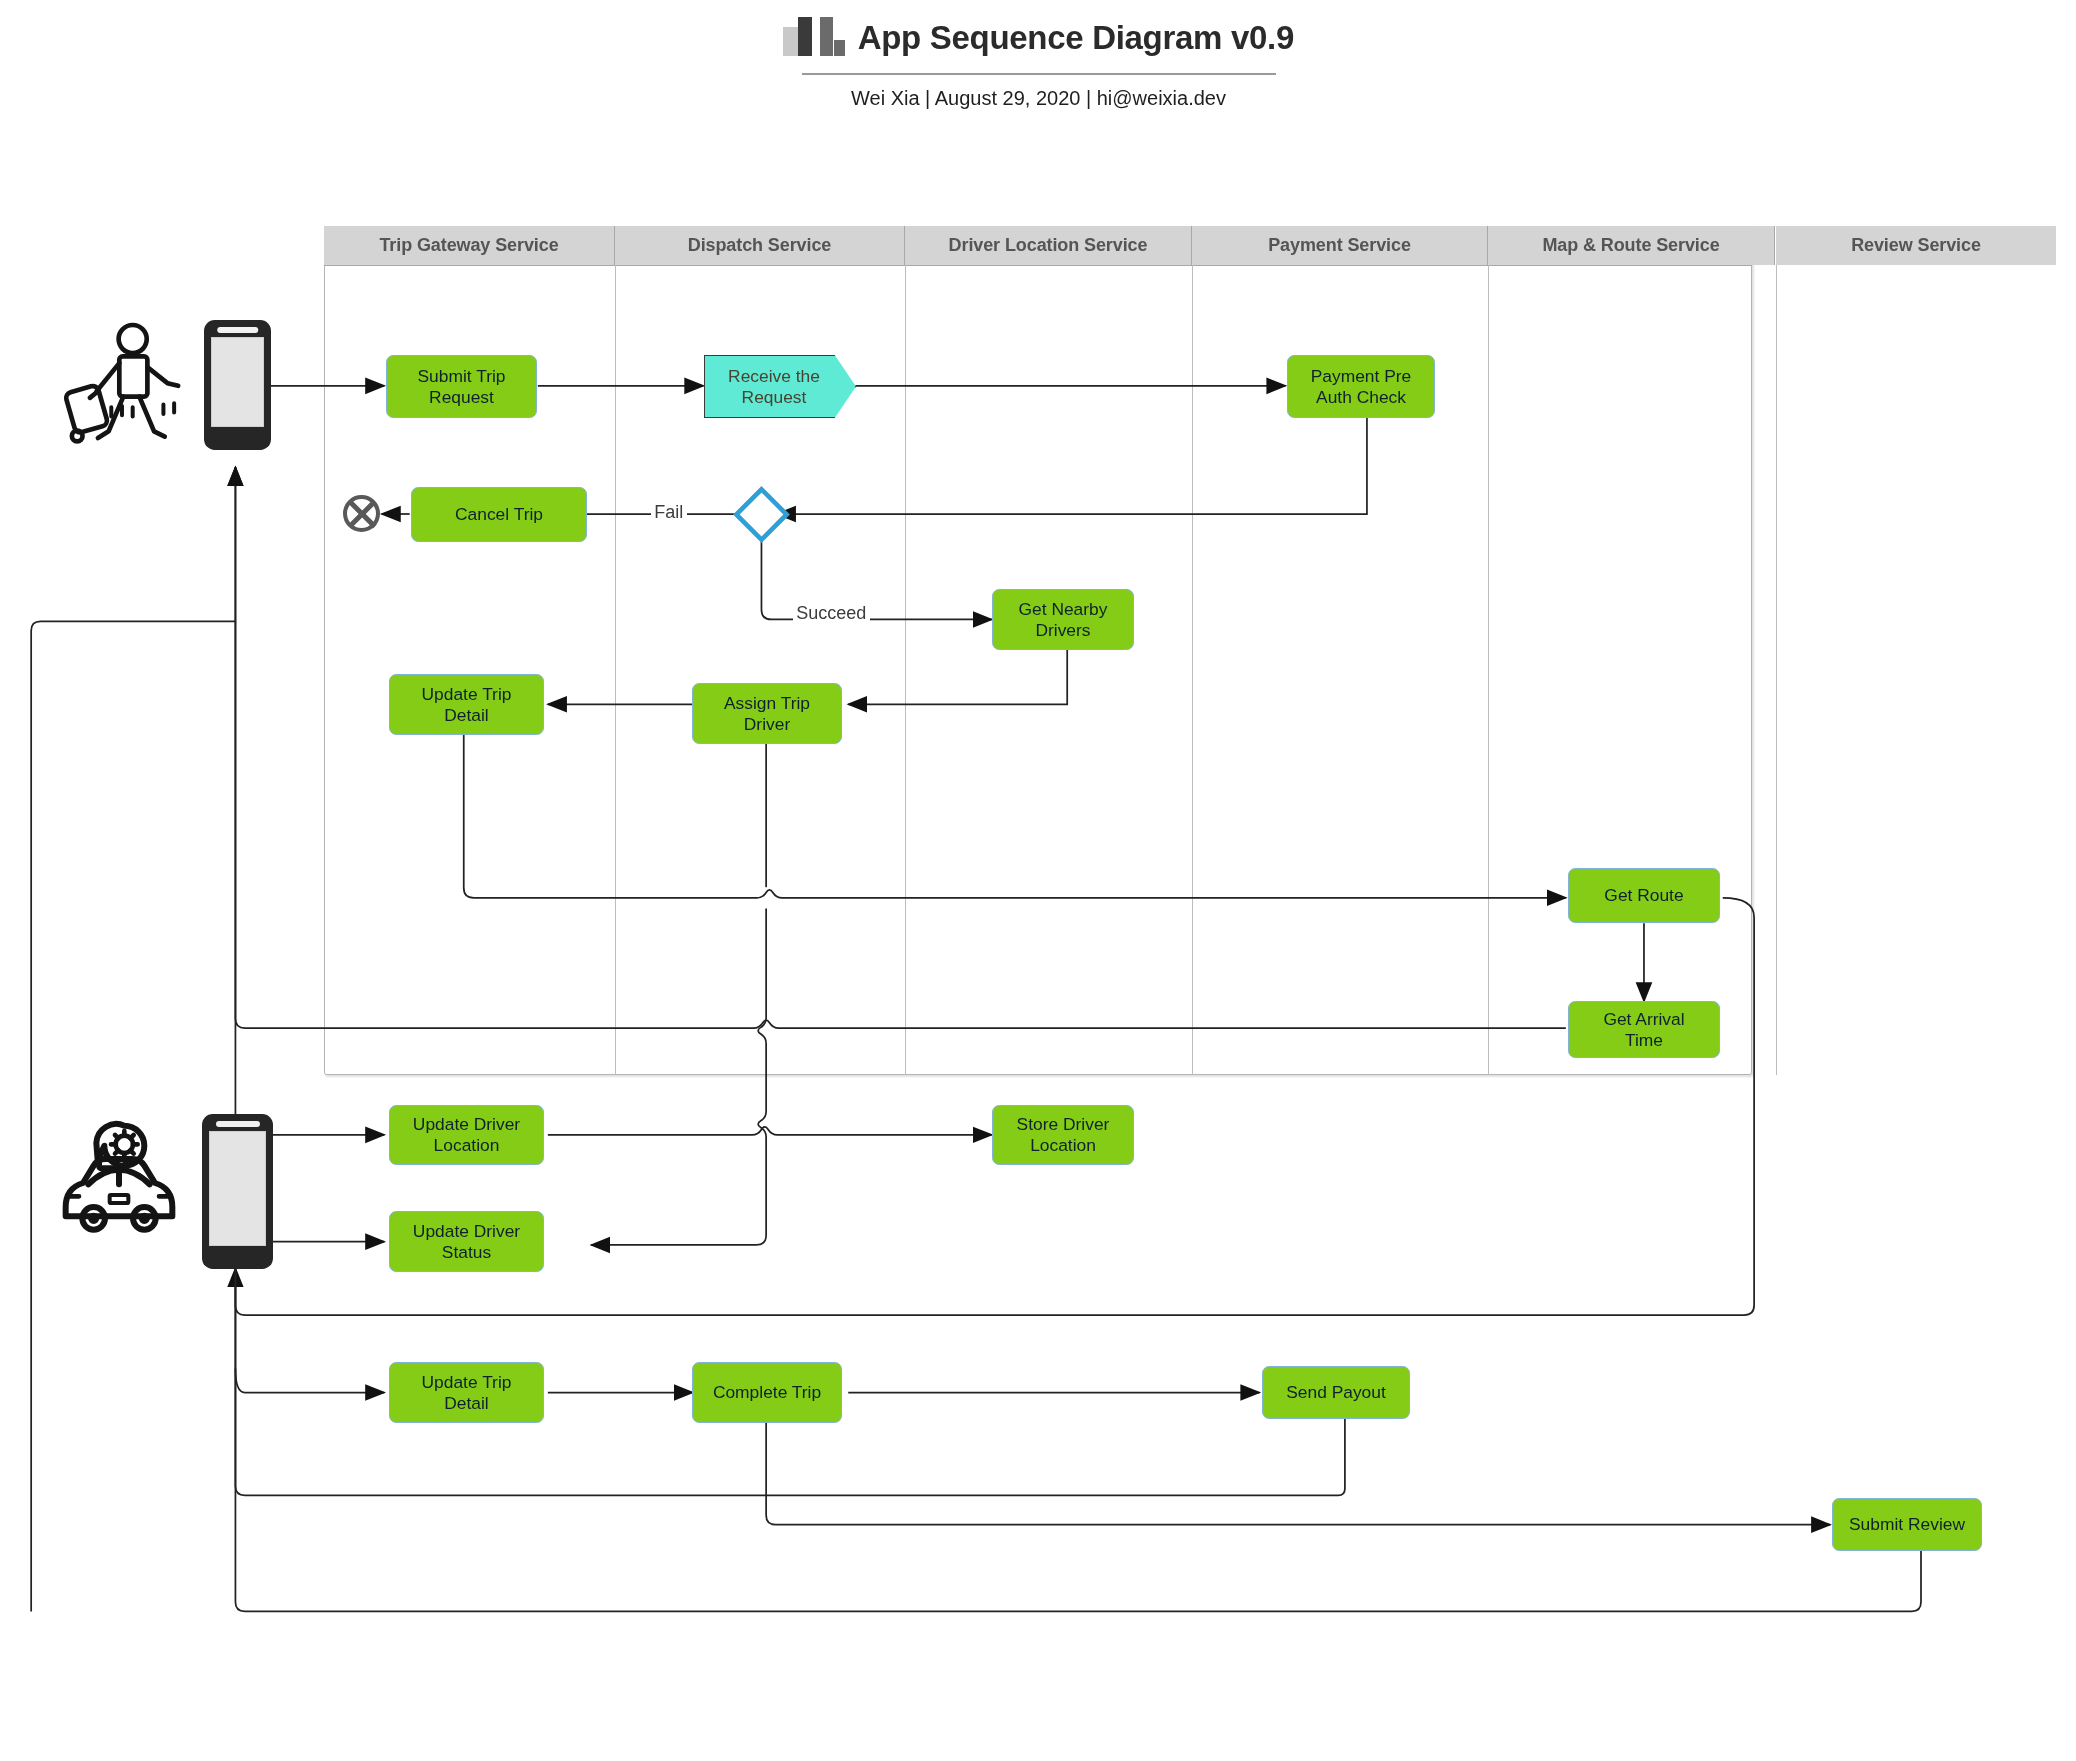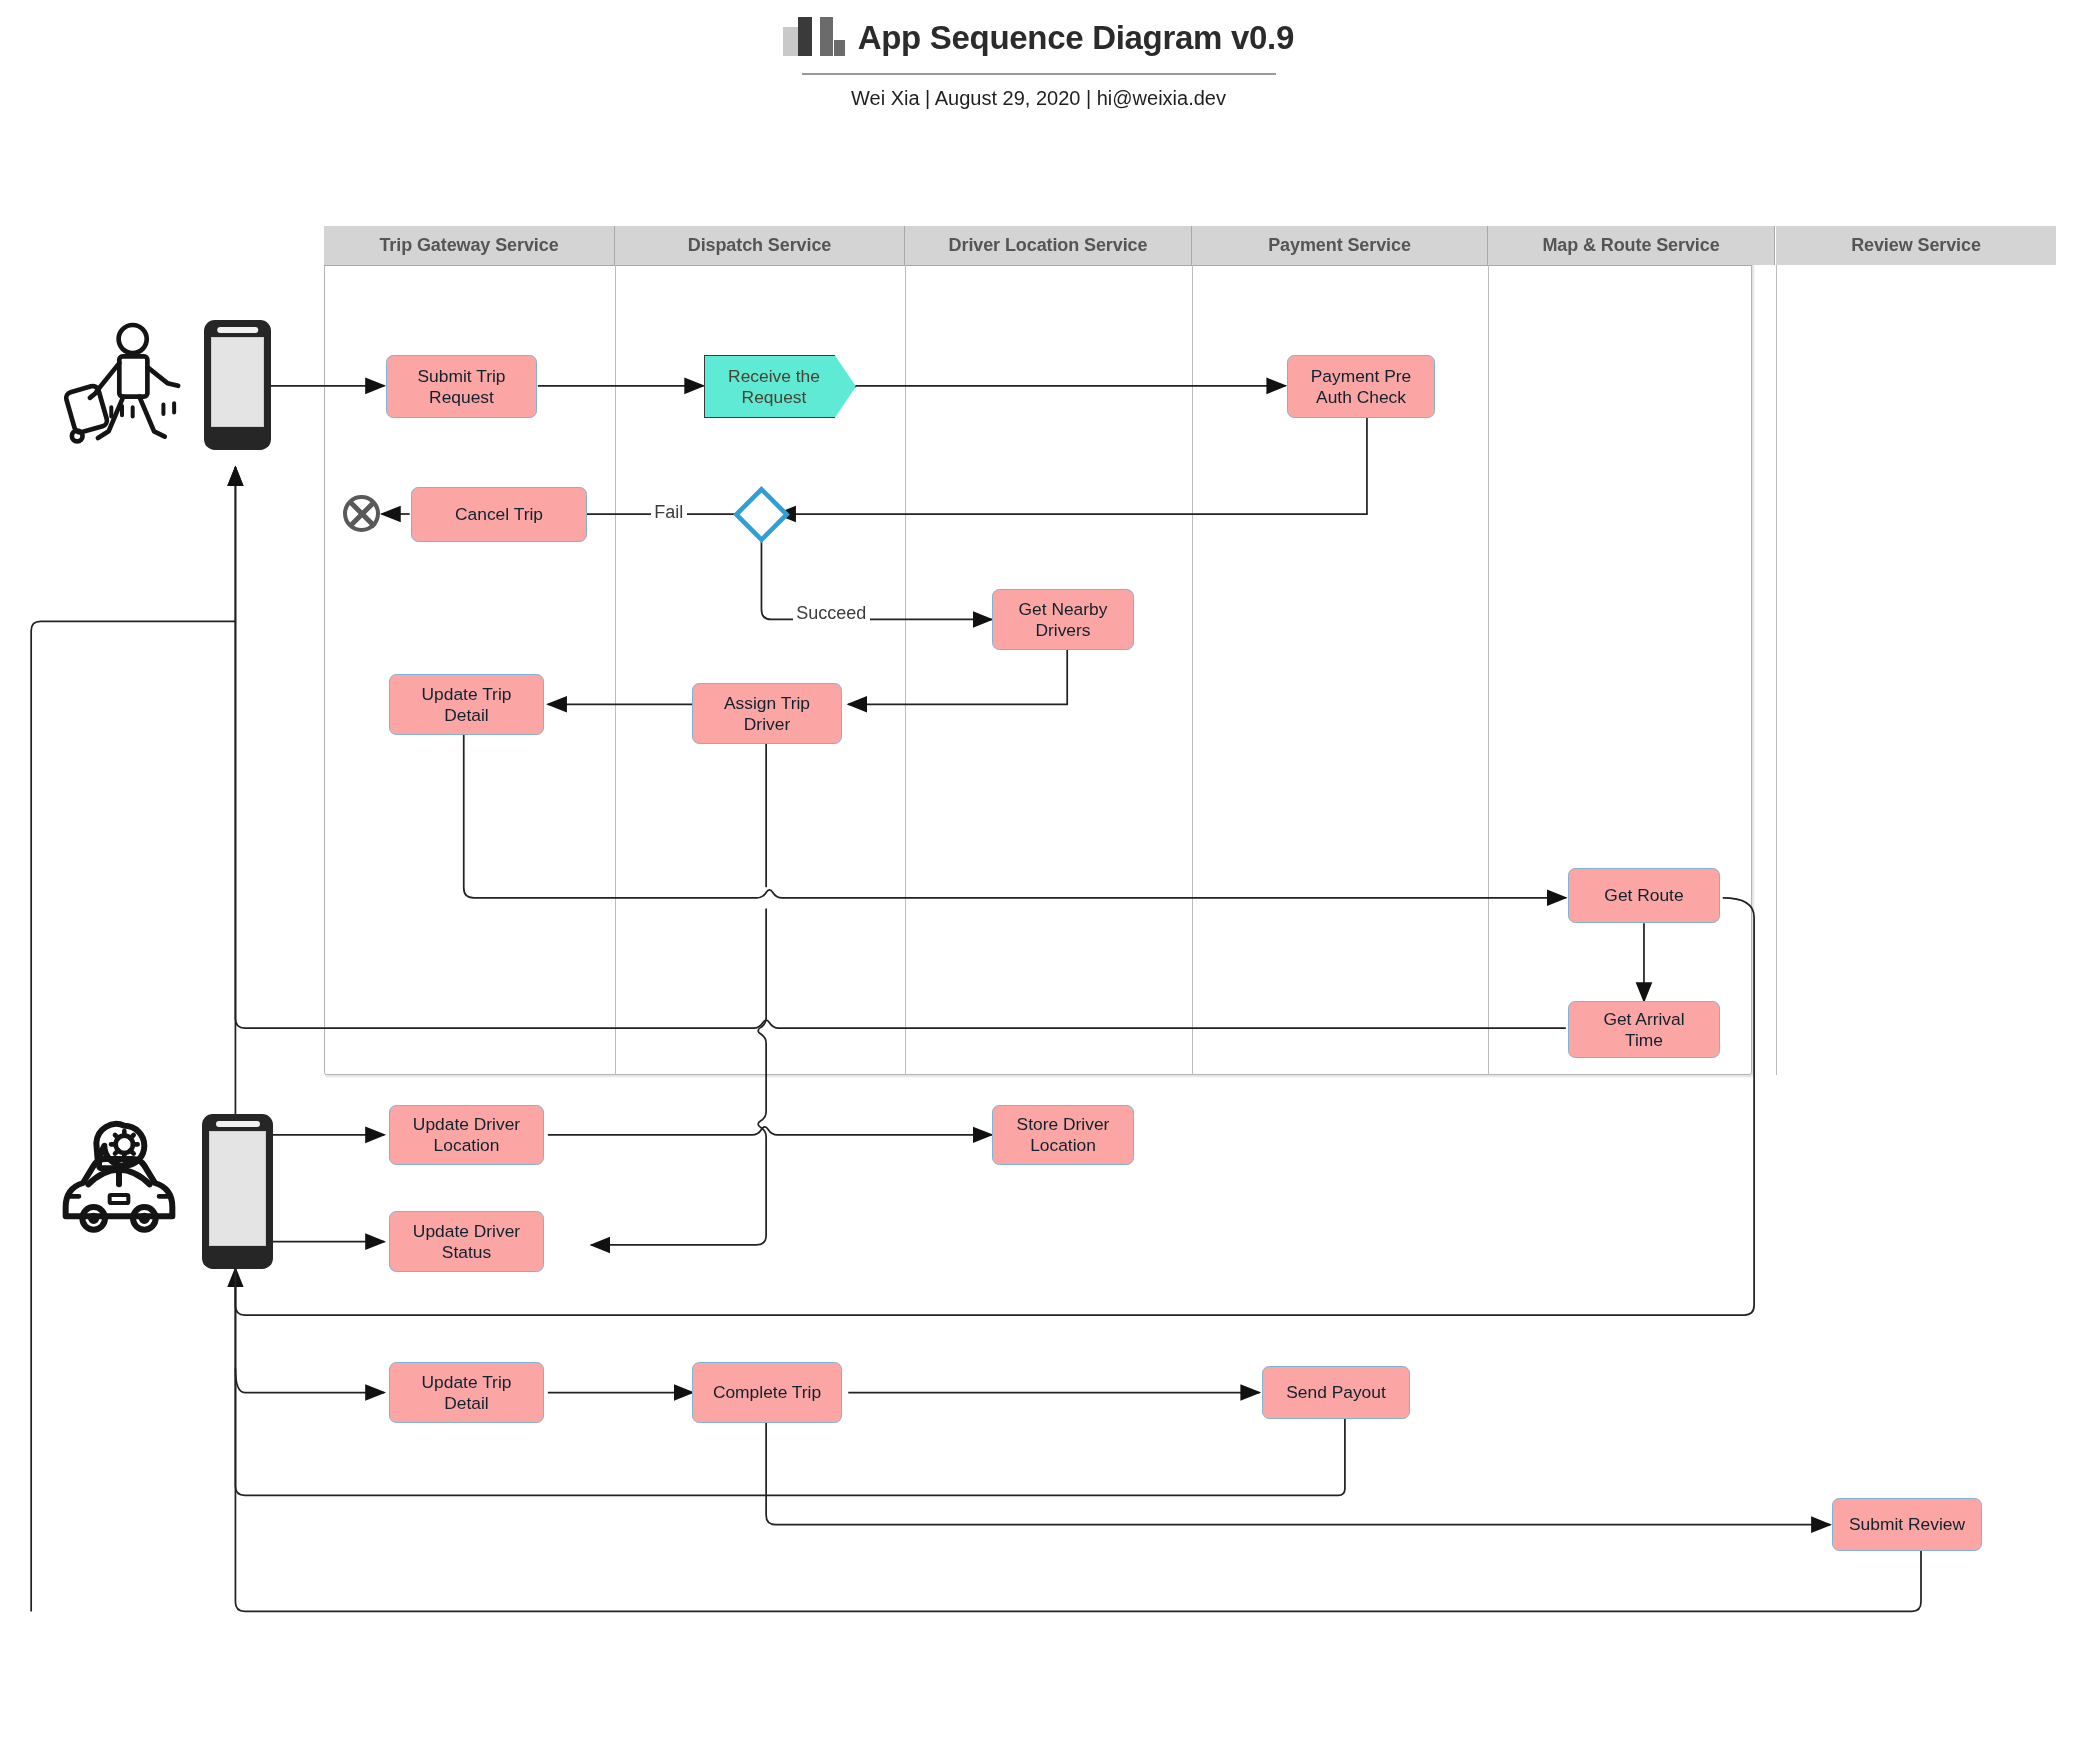--- a/index.html
+++ b/index.html
@@ -53,21 +53,21 @@
   .head-underline{
     position:absolute;left:0;top:39px;width:100%;height:0.7px;background:#a8a8a8;
   }
 
   
   .node{
     position:absolute;box-sizing:border-box;
     display:flex;align-items:center;justify-content:center;
     text-align:center;line-height:1.18;
     font-size:17.4px;color:#10222e;
-    background:#fca5a5;border:0.7px solid #7fb4d6;border-radius:7.3px;
+    background:#84cc16;border:0.7px solid #7fb4d6;border-radius:7.3px;
     padding:1.3px 4px;
   }
   .node.yellow{
     background:#5eead4;border:0.7px solid #3b3b3b;border-radius:0;
     clip-path:polygon(0 0, 86% 0, 100% 50%, 86% 100%, 0 100%);
     color:#4a4330;padding-right:16px;
   }
   .endnode{
     position:absolute;width:37px;height:37px;border-radius:50%;
     border:4.7px solid #595959;box-sizing:border-box;

